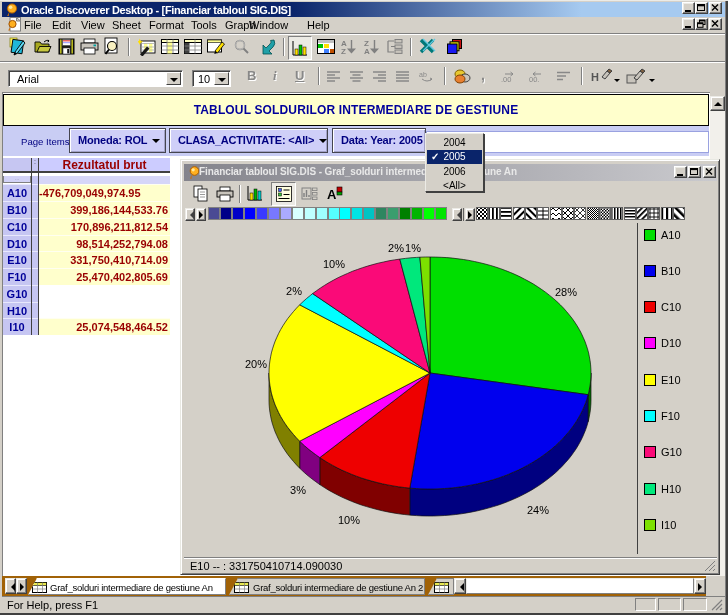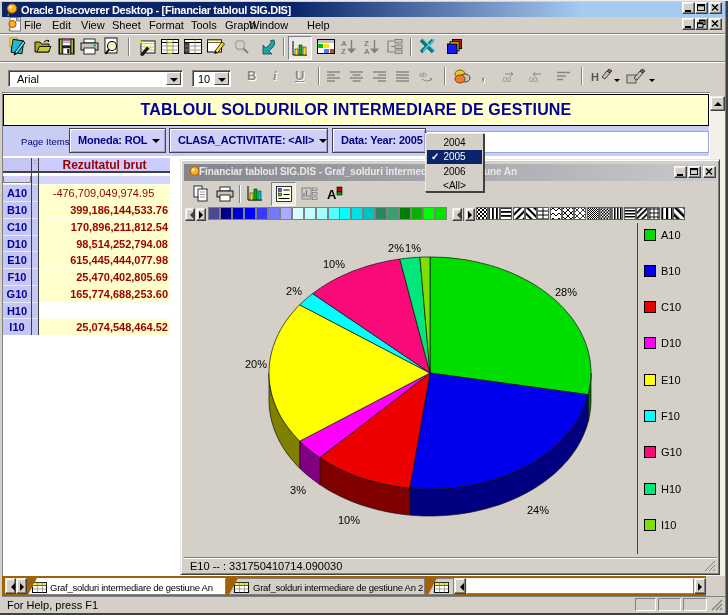--- a/index.html
+++ b/index.html
@@ -16,21 +16,21 @@
   box-shadow:inset -1px -1px 0 #808080, inset 1px 1px 0 #ECEBE6;
   font-size:9px; text-align:center; line-height:12px; color:#000; font-weight:bold; }
 #menubar { left:2px; top:17px; width:724px; height:16px; background:#D4D0C8; }
 #menubar .mi { position:absolute; top:2px; font-size:11px; color:#000; }
 .sepline { position:absolute; left:0; width:728px; height:2px;
   border-top:1px solid #808080; border-bottom:1px solid #fff; }
 .tsep { position:absolute; top:3px; width:2px; height:18px; border-left:1px solid #808080; border-right:1px solid #fff; }
 
 #sheet { left:3px; top:93px; width:707px; height:483px; background:#fff; }
 #titleband { left:0px; top:1px; width:706px; height:32px; background:#FFFFCC; border:1px solid #000;
-  text-align:center; color:#00009C; font-weight:bold; font-size:16px; line-height:30px; letter-spacing:0.15px;}
+  text-align:center; color:#00009C; font-weight:bold; font-size:12px; line-height:30px; letter-spacing:0.15px;}
 #pagebar { left:0px; top:33px; width:706px; height:30px; background:#C9CDF4; color:#000080; }
 #pagebar .lbl { position:absolute; left:18px; top:10px; font-size:9.6px; }
 .pitem { position:absolute; top:2px; height:25px; white-space:nowrap; overflow:hidden; background:#CFCFF8; font-weight:bold; font-size:11px; letter-spacing:-0.2px;
   color:#000080; line-height:23px; padding:0 8px;
   border:1px solid #45454F; box-shadow:inset 1px 1px 0 #fff, inset -1px -1px 0 #A2A2C8; }
 .parrow { display:inline-block; width:0; height:0; border:4px solid transparent; border-top-color:#000;
   vertical-align:middle; margin-left:5px; margin-top:4px;}
 .cell { position:absolute; overflow:hidden; }
 
 .sbtrack { background:#F2F0EB; }
@@ -350,39 +350,38 @@
 
   <div class="abs" id="table" style="left:0;top:0;width:170px;height:340px;font-size:11px">
     <div class="cell" style="left:0;top:65px;width:28px;height:15px;background:#C6C6F2;border-bottom:2px solid #404040"></div>
     <div class="cell" style="left:29px;top:65px;width:6px;height:15px;background:#C6C6F2;border-bottom:2px solid #404040;color:#404040;font-size:7px;line-height:8px;text-align:center">:</div>
     <div class="cell" style="left:36px;top:65px;width:131px;height:15px;background:#CCCCFF;border-bottom:2px solid #404040;color:#990000;font-weight:bold;text-align:center;line-height:15px;font-size:12px">Rezultatul brut</div>
     <div class="cell" style="left:0;top:83px;width:28px;height:7px;background:#D2D2F6;border:1px solid #808080;border-top:0;color:#9090B0;font-size:6px;line-height:5px;text-align:center">...</div>
     <div class="cell" style="left:29px;top:83px;width:6px;height:8px;background:#C6C6F2"></div>
     <div class="cell" style="left:36px;top:83px;width:131px;height:8px;background:#D6D6F8"></div>
 <div class="cell" style="left:0;top:91px;width:28px;height:17px;background:#C6C6F2;border-top:1px solid #E8E8FC;color:#000099;font-weight:bold;text-align:center;line-height:17px">A10</div>
 <div class="cell" style="left:29px;top:91px;width:6px;height:17px;background:#C6C6F2;border-top:1px solid #E8E8FC"></div>
-<div class="cell" style="left:36px;top:91px;width:131px;height:17px;background:#FFFFCC;border-top:1px solid #FFFFF0;color:#990000;font-weight:normal;text-align:center;line-height:17px;padding-right:2px">-476,709,049,974.95</div>
+<div class="cell" style="left:36px;top:91px;width:131px;height:17px;background:#FFFFCC;border-top:1px solid #FFFFF0;color:#990000;font-weight:bold;text-align:left;line-height:17px;padding-right:2px">-476,709,049,974.95</div>
 <div class="cell" style="left:0;top:108px;width:28px;height:17px;background:#C6C6F2;border-top:1px solid #E8E8FC;color:#000099;font-weight:bold;text-align:center;line-height:17px">B10</div>
 <div class="cell" style="left:29px;top:108px;width:6px;height:17px;background:#C6C6F2;border-top:1px solid #E8E8FC"></div>
 <div class="cell" style="left:36px;top:108px;width:131px;height:17px;background:#FFFFCC;border-top:1px solid #FFFFF0;color:#990000;font-weight:bold;text-align:right;line-height:17px;padding-right:2px">399,186,144,533.76</div>
 <div class="cell" style="left:0;top:125px;width:28px;height:17px;background:#C6C6F2;border-top:1px solid #E8E8FC;color:#000099;font-weight:bold;text-align:center;line-height:17px">C10</div>
 <div class="cell" style="left:29px;top:125px;width:6px;height:17px;background:#C6C6F2;border-top:1px solid #E8E8FC"></div>
 <div class="cell" style="left:36px;top:125px;width:131px;height:17px;background:#FFFFCC;border-top:1px solid #FFFFF0;color:#990000;font-weight:bold;text-align:right;line-height:17px;padding-right:2px">170,896,211,812.54</div>
 <div class="cell" style="left:0;top:142px;width:28px;height:16px;background:#C6C6F2;border-top:1px solid #E8E8FC;color:#000099;font-weight:bold;text-align:center;line-height:16px">D10</div>
 <div class="cell" style="left:29px;top:142px;width:6px;height:16px;background:#C6C6F2;border-top:1px solid #E8E8FC"></div>
 <div class="cell" style="left:36px;top:142px;width:131px;height:16px;background:#FFFFCC;border-top:1px solid #FFFFF0;color:#990000;font-weight:bold;text-align:right;line-height:16px;padding-right:2px">98,514,252,794.08</div>
 <div class="cell" style="left:0;top:158px;width:28px;height:17px;background:#C6C6F2;border-top:1px solid #E8E8FC;color:#000099;font-weight:bold;text-align:center;line-height:17px">E10</div>
 <div class="cell" style="left:29px;top:158px;width:6px;height:17px;background:#C6C6F2;border-top:1px solid #E8E8FC"></div>
-<div class="cell" style="left:36px;top:158px;width:131px;height:17px;background:#FFFFCC;border-top:1px solid #FFFFF0;color:#990000;font-weight:bold;text-align:right;line-height:17px;padding-right:2px">615,445,444,077.98</div>
+<div class="cell" style="left:36px;top:158px;width:131px;height:17px;background:#FFFFCC;border-top:1px solid #FFFFF0;color:#990000;font-weight:bold;text-align:right;line-height:17px;padding-right:2px">331,750,410,714.09</div>
 <div class="cell" style="left:0;top:175px;width:28px;height:17px;background:#C6C6F2;border-top:1px solid #E8E8FC;color:#000099;font-weight:bold;text-align:center;line-height:17px">F10</div>
 <div class="cell" style="left:29px;top:175px;width:6px;height:17px;background:#C6C6F2;border-top:1px solid #E8E8FC"></div>
 <div class="cell" style="left:36px;top:175px;width:131px;height:17px;background:#FFFFCC;border-top:1px solid #FFFFF0;color:#990000;font-weight:bold;text-align:right;line-height:17px;padding-right:2px">25,470,402,805.69</div>
 <div class="cell" style="left:0;top:192px;width:28px;height:17px;background:#C6C6F2;border-top:1px solid #E8E8FC;color:#000099;font-weight:bold;text-align:center;line-height:17px">G10</div>
 <div class="cell" style="left:29px;top:192px;width:6px;height:17px;background:#C6C6F2;border-top:1px solid #E8E8FC"></div>
-<div class="cell" style="left:36px;top:192px;width:131px;height:17px;background:#FFFFCC;border-top:1px solid #FFFFF0;color:#990000;font-weight:bold;text-align:right;line-height:17px;padding-right:2px">165,774,688,253.60</div>
 <div class="cell" style="left:0;top:209px;width:28px;height:16px;background:#C6C6F2;border-top:1px solid #E8E8FC;color:#000099;font-weight:bold;text-align:center;line-height:16px">H10</div>
 <div class="cell" style="left:29px;top:209px;width:6px;height:16px;background:#C6C6F2;border-top:1px solid #E8E8FC"></div>
 <div class="cell" style="left:0;top:225px;width:28px;height:17px;background:#C6C6F2;border-top:1px solid #E8E8FC;color:#000099;font-weight:bold;text-align:center;line-height:17px">I10</div>
 <div class="cell" style="left:29px;top:225px;width:6px;height:17px;background:#C6C6F2;border-top:1px solid #E8E8FC"></div>
 <div class="cell" style="left:36px;top:225px;width:131px;height:17px;background:#FFFFCC;border-top:1px solid #FFFFF0;color:#990000;font-weight:bold;text-align:right;line-height:17px;padding-right:2px">25,074,548,464.52</div>
     <div class="cell" style="left:28px;top:65px;width:1px;height:177px;background:#404040"></div>
     <div class="cell" style="left:35px;top:65px;width:1px;height:177px;background:#404040"></div>
   </div>
 </div>
 

